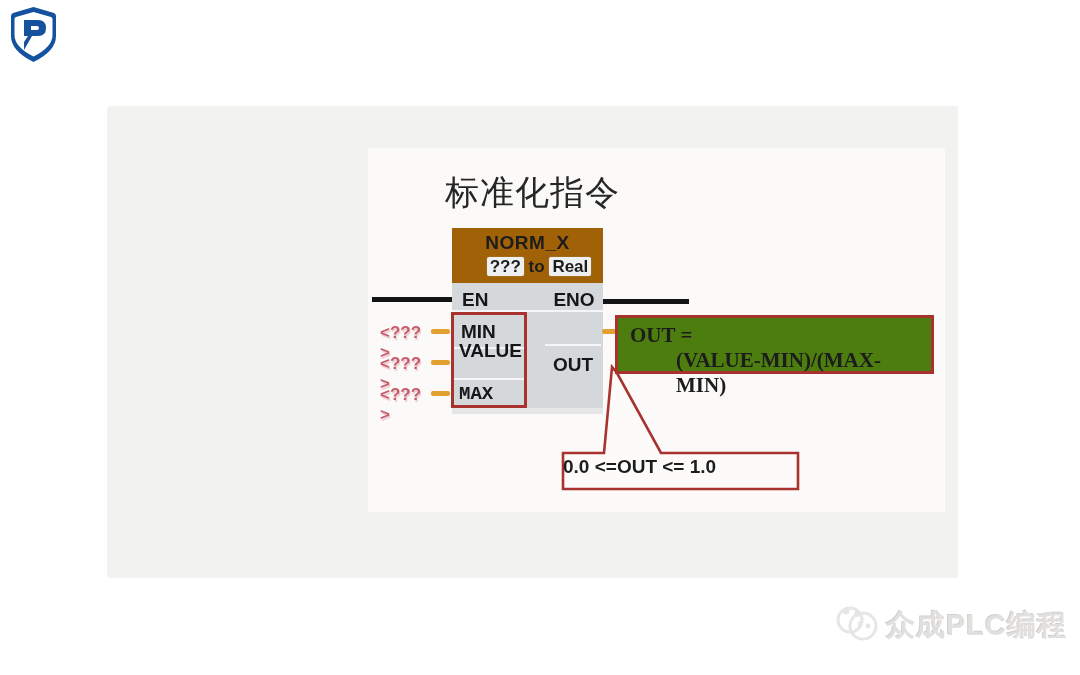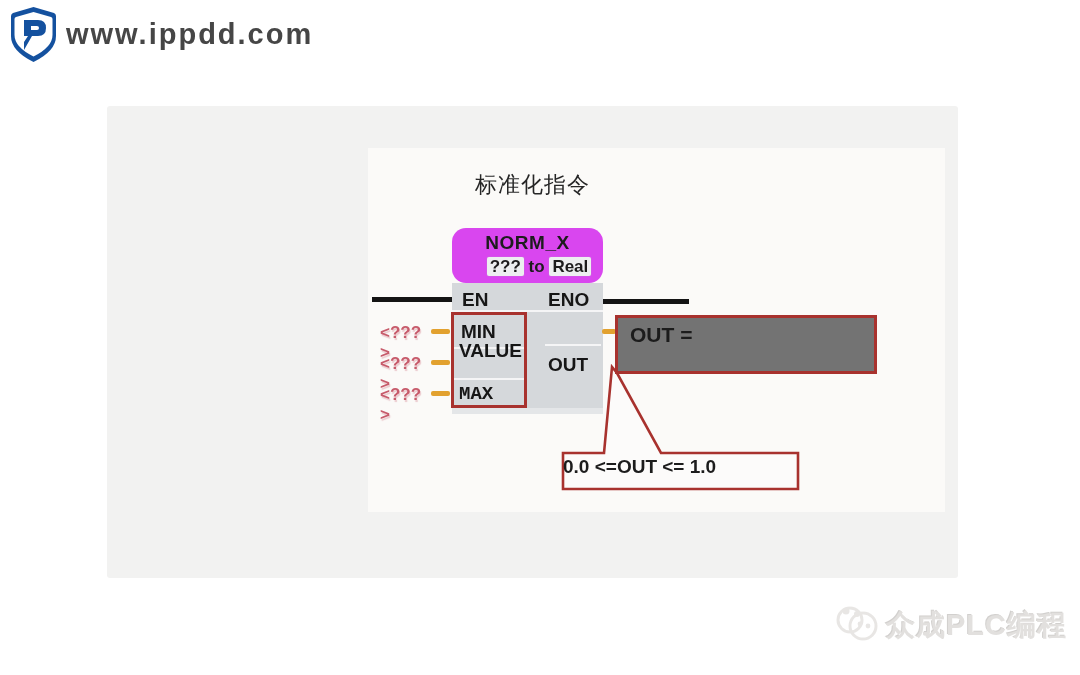--- a/index.html
+++ b/index.html
@@ -13,49 +13,49 @@
   .brand svg { width:47px; height:57px; display:block; }
   .site-url { font-size:29px; font-weight:bold; color:#464646; letter-spacing:2px; }
 
   
   .panel { position:absolute; left:107px; top:106px; width:851px; height:472px;
            background:#f2f2f1; border-radius:3px; }
   .inner-shot { position:absolute; left:368px; top:148px; width:577px; height:364px;
                 background:#fbfaf8; }
 
   .diagram-title { position:absolute; left:430px; top:170px; width:205px;
-                   text-align:center; font-size:22px; color:#262626; letter-spacing:1px; }
+                   text-align:center; font-size:34px; color:#262626; letter-spacing:1px; }
 
   
   .block-header { position:absolute; left:452px; top:228px; width:151px; height:55px;
-                  background:#d946ef; text-align:center;border-radius:14px; }
+                  background:#a16207; text-align:center; }
   .block-name { font-size:19px; font-weight:bold; padding-top:4px; letter-spacing:.5px; }
   .block-type { font-size:17px; font-weight:bold; margin-top:3px;margin-left:23px; }
   .badge { background:#edeff0; border-radius:2px; padding:0 3px; box-shadow:0 0 1px #b9bdc0; }
   .block-body { position:absolute; left:452px; top:283px; width:151px; height:125px;
                 background:#d5d8db; }
   .block-foot { position:absolute; left:452px; top:408px; width:151px; height:6px;
                 background:#e4e6e8; }
   .hsep { position:absolute; height:2px; background:rgba(255,255,255,.75); }
 
   .pin { position:absolute; font-size:19px; font-weight:bold; color:#161616; }
-  .pin-right { text-align:left; }
+  .pin-right { text-align:center; }
 
   .io-red-rect { position:absolute; left:451px; top:312px; width:76px; height:96px;
                  border:3px solid #a8322e; background:transparent; z-index:3; }
 
   .rail { position:absolute; height:5px; background:#141414; }
 
   .operand { position:absolute; width:48px; font-size:17px; font-weight:bold;
              color:#c75b6b; text-shadow:1px 2px 1px rgba(199,91,107,.30); }
   .tick { position:absolute; height:5px; border-radius:2px; background:#e2a12f; }
 
   
-  .formula-box { position:absolute; left:615px; top:315px; width:262px; height:59px;
-                 background:#737373; border:3px solid #a8322e; z-index:5; }
+  .formula-box { position:absolute; left:615px; top:315px; width:319px; height:59px;
+                 background:#4d7c0f; border:3px solid #a8322e; z-index:5;font-family:Liberation Serif, serif; }
   .formula-l1 { font-size:21px; font-weight:bold; margin:5px 0 0 12px; }
   .formula-l2 { font-size:21px; font-weight:bold; margin:0 0 0 58px; }
 
   
   .range-svg { position:absolute; left:545px; top:358px; width:265px; height:140px; z-index:4; }
   .range-text { position:absolute; left:563px; top:456px; width:235px; height:30px;
                 text-align:left; font-size:19px; font-weight:bold; z-index:6; }
 
   
   .watermark { position:absolute; left:834px; top:602px; display:flex; align-items:center;
@@ -68,21 +68,20 @@
 <body>
 
 <div class="brand">
   <span>
     <svg viewBox="0 0 47 57">
       <path d="M23.5 1 L44 7 Q46 8 46 10 L46 30 Q46 45 23.5 56 Q1 45 1 30 L1 10 Q1 8 3 7 Z" fill="#14519f"></path>
       <path d="M23.5 6 L41 11 Q42.5 11.5 42.5 13 L42.5 29 Q42.5 41 23.5 50.5 Q4.5 41 4.5 29 L4.5 13 Q4.5 11.5 6 11 Z" fill="#ffffff"></path>
       <path d="M14 14 L28 14 Q36 14 36 22 Q36 30 28 30 L22 30 L14 44 L14 36 L18 30 L14 30 Z M21 20 L21 24 L27 24 Q29 24 29 22 Q29 20 27 20 Z" fill="#14519f"></path>
     </svg>
   </span>
-  <span class="site-url">www.ippdd.com</span>
 </div>
 
 <div class="panel"></div>
 <div class="inner-shot"></div>
 
 <div class="diagram-title">标准化指令</div>
 
 <div class="rail" style="left:372px; top:297px; width:80px;"></div>
 <div class="rail" style="left:603px; top:299px; width:86px;"></div>
 
@@ -115,20 +114,21 @@
 <div class="operand" style="left:380px; top:354px;">&lt;???&gt;</div>
 <div class="operand" style="left:380px; top:385px;">&lt;???&gt;</div>
 
 <div class="tick" style="left:431px; top:329px; width:19px;"></div>
 <div class="tick" style="left:431px; top:360px; width:19px;"></div>
 <div class="tick" style="left:431px; top:391px; width:19px;"></div>
 <div class="tick" style="left:602px; top:329px; width:14px;"></div>
 
 <div class="formula-box">
   <div class="formula-l1">OUT =</div>
+  <div class="formula-l2">(VALUE-MIN)/(MAX-MIN)</div>
 </div>
 
 <svg class="range-svg" viewBox="0 0 265 140">
   <path d="M67 9 L59 95 L18 95 L18 131 L253 131 L253 95 L116 95 L72 15 Z" fill="#fcfbfa" stroke="#a8322e" stroke-width="2.6" stroke-linejoin="miter"></path>
 </svg>
 <div class="range-text">0.0 &lt;=OUT &lt;= 1.0</div>
 
 <div class="watermark">
   <span>
     <svg viewBox="0 0 46 44">

